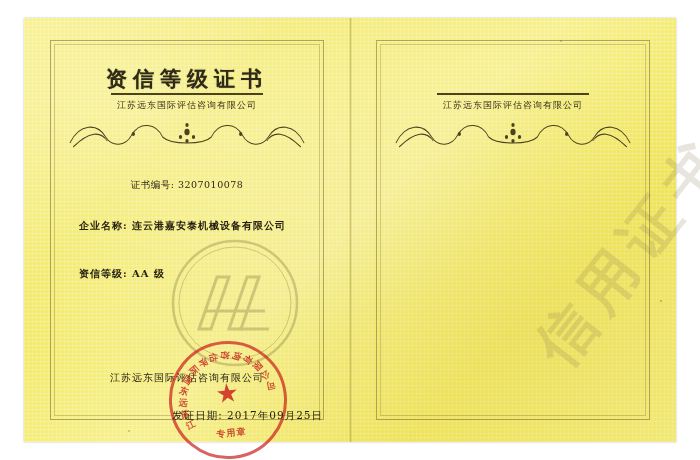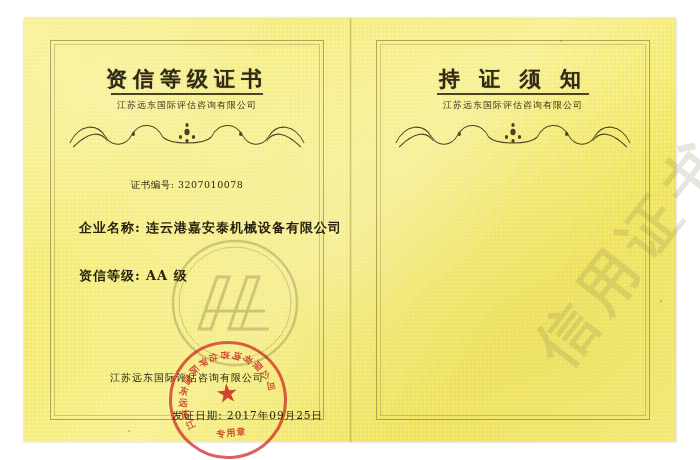--- a/index.html
+++ b/index.html
@@ -118,21 +118,21 @@
     height: 34px;
   }
   .deco svg { display: block; width: 100%; height: 34px; }
 
   
   .field {
     position: absolute;
     left: 28px;
     right: 20px;
     font-family: "DejaVu Serif", serif;
-    font-size: 13px;
+    font-size: 10px;
     color: #241f0e;
     letter-spacing: 1px;
     white-space: nowrap;
   }
   .field .lab { font-weight: bold; }
   .field .val { font-weight: bold; }
 
   .cert-no {
     position: absolute;
     top: 128px;
@@ -373,21 +373,20 @@
         <span>发证日期:</span>
         <span>2017年09月25日</span>
       </div>
 
     </div>
   </div>
 
   <div class="panel panel-right">
     <div class="panel-inner">
 
-      <div class="panel-title">持 证 须 知</div>
       <div class="title-rule a"></div>
       <div class="company-line">江苏远东国际评估咨询有限公司</div>
 
       <div class="deco">
         <svg viewBox="0 0 300 34" preserveAspectRatio="none">
           <g fill="none" stroke="#4a4220" stroke-width="1.1">
             <path d="M6 26 C 18 6, 40 6, 50 20 C 58 30, 74 30, 82 18 C 92 4, 112 6, 120 20"></path>
             <path d="M180 20 C 188 6, 208 4, 218 18 C 226 30, 242 30, 250 20 C 260 6, 282 6, 294 26"></path>
             <path d="M120 20 C 130 28, 170 28, 180 20"></path>
             <path d="M10 30 C 30 14, 44 14, 52 24"></path>

